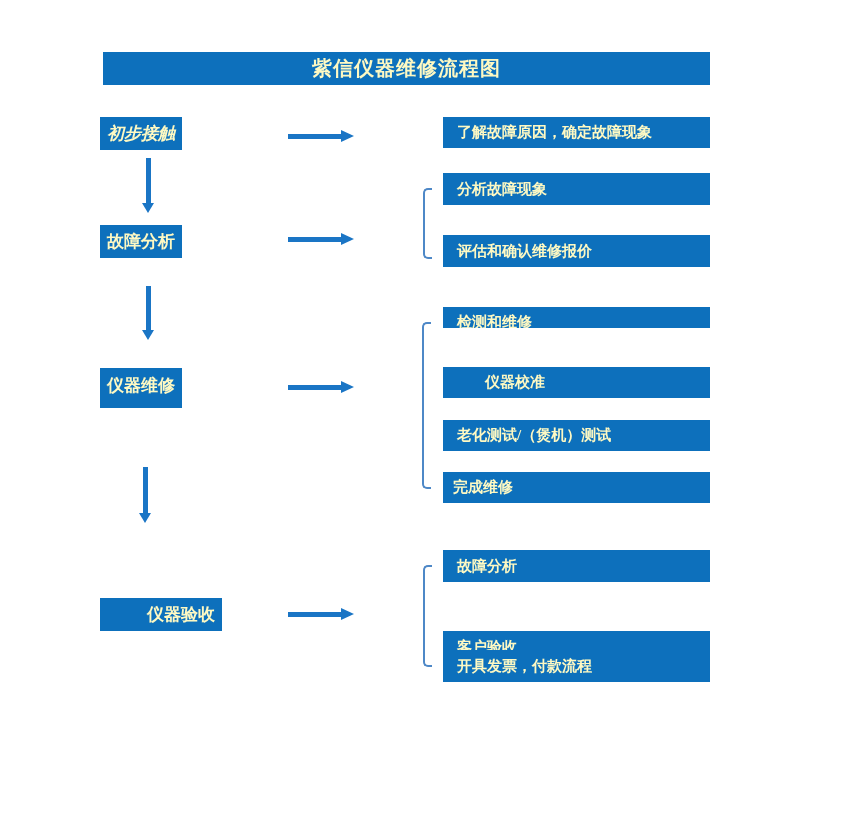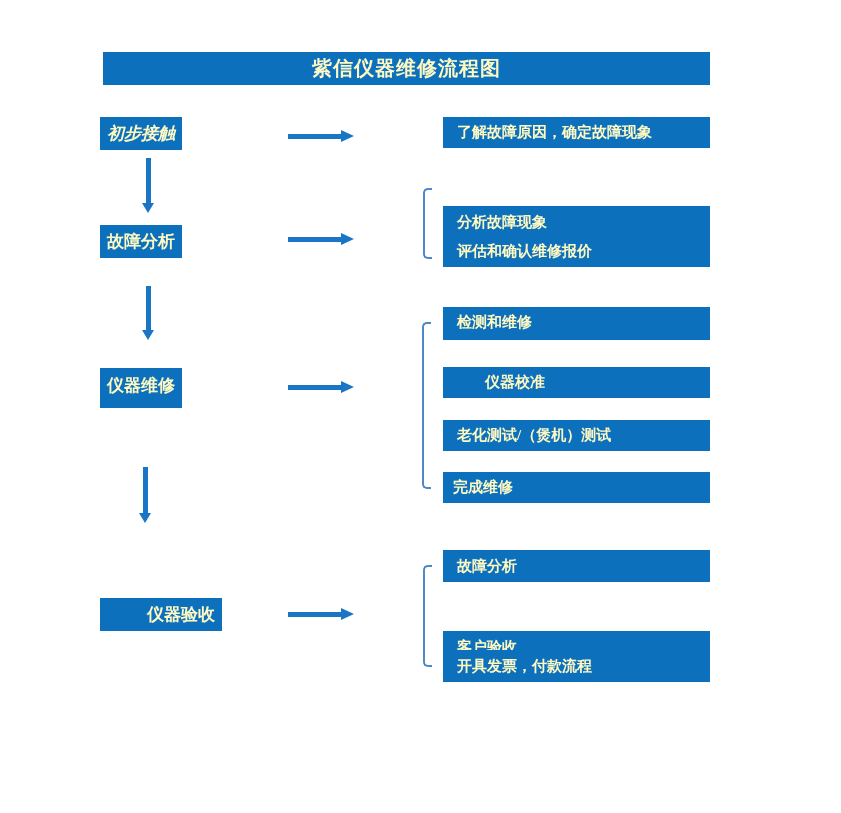--- a/index.html
+++ b/index.html
@@ -42,23 +42,23 @@
   .stage-4 { top: 598px; padding-left: 40px; }
   .step-box {
     left: 443px; width: 267px; height: 32px;
     line-height: 32px;
     padding-left: 14px;
     box-sizing: border-box;
     text-align: left;
     font-size: 15px;
   }
   .step-1a { top: 117px; height: 31px; line-height: 31px; }
-  .step-2a { top: 173px; margin-top: 33px; }
+  .step-2a { top: 173px; }
   .step-2b { top: 235px; }
-  .step-3a { top: 307px; height: 33px; line-height: 31px; }
+  .step-3a { top: 307px; height: 21px; line-height: 31px; }
   .step-3b { top: 367px; height: 31px; line-height: 31px; padding-left: 42px; }
   .step-3c { top: 420px; height: 31px; line-height: 31px; }
   .step-3d { top: 472px; height: 31px; line-height: 31px; padding-left: 10px; }
   .step-4a { top: 550px; }
   .step-4b { top: 631px; }
   .step-4c { top: 650px; }
 
   
   .h-arrow {
     position: absolute;

